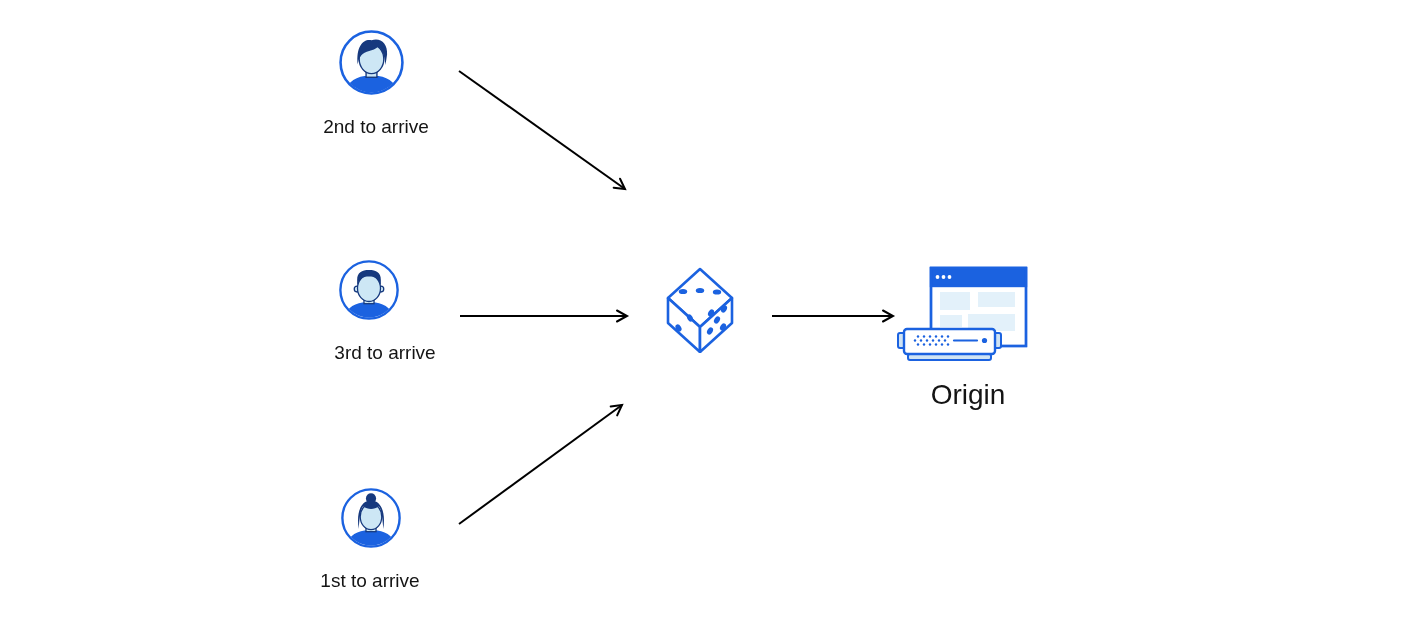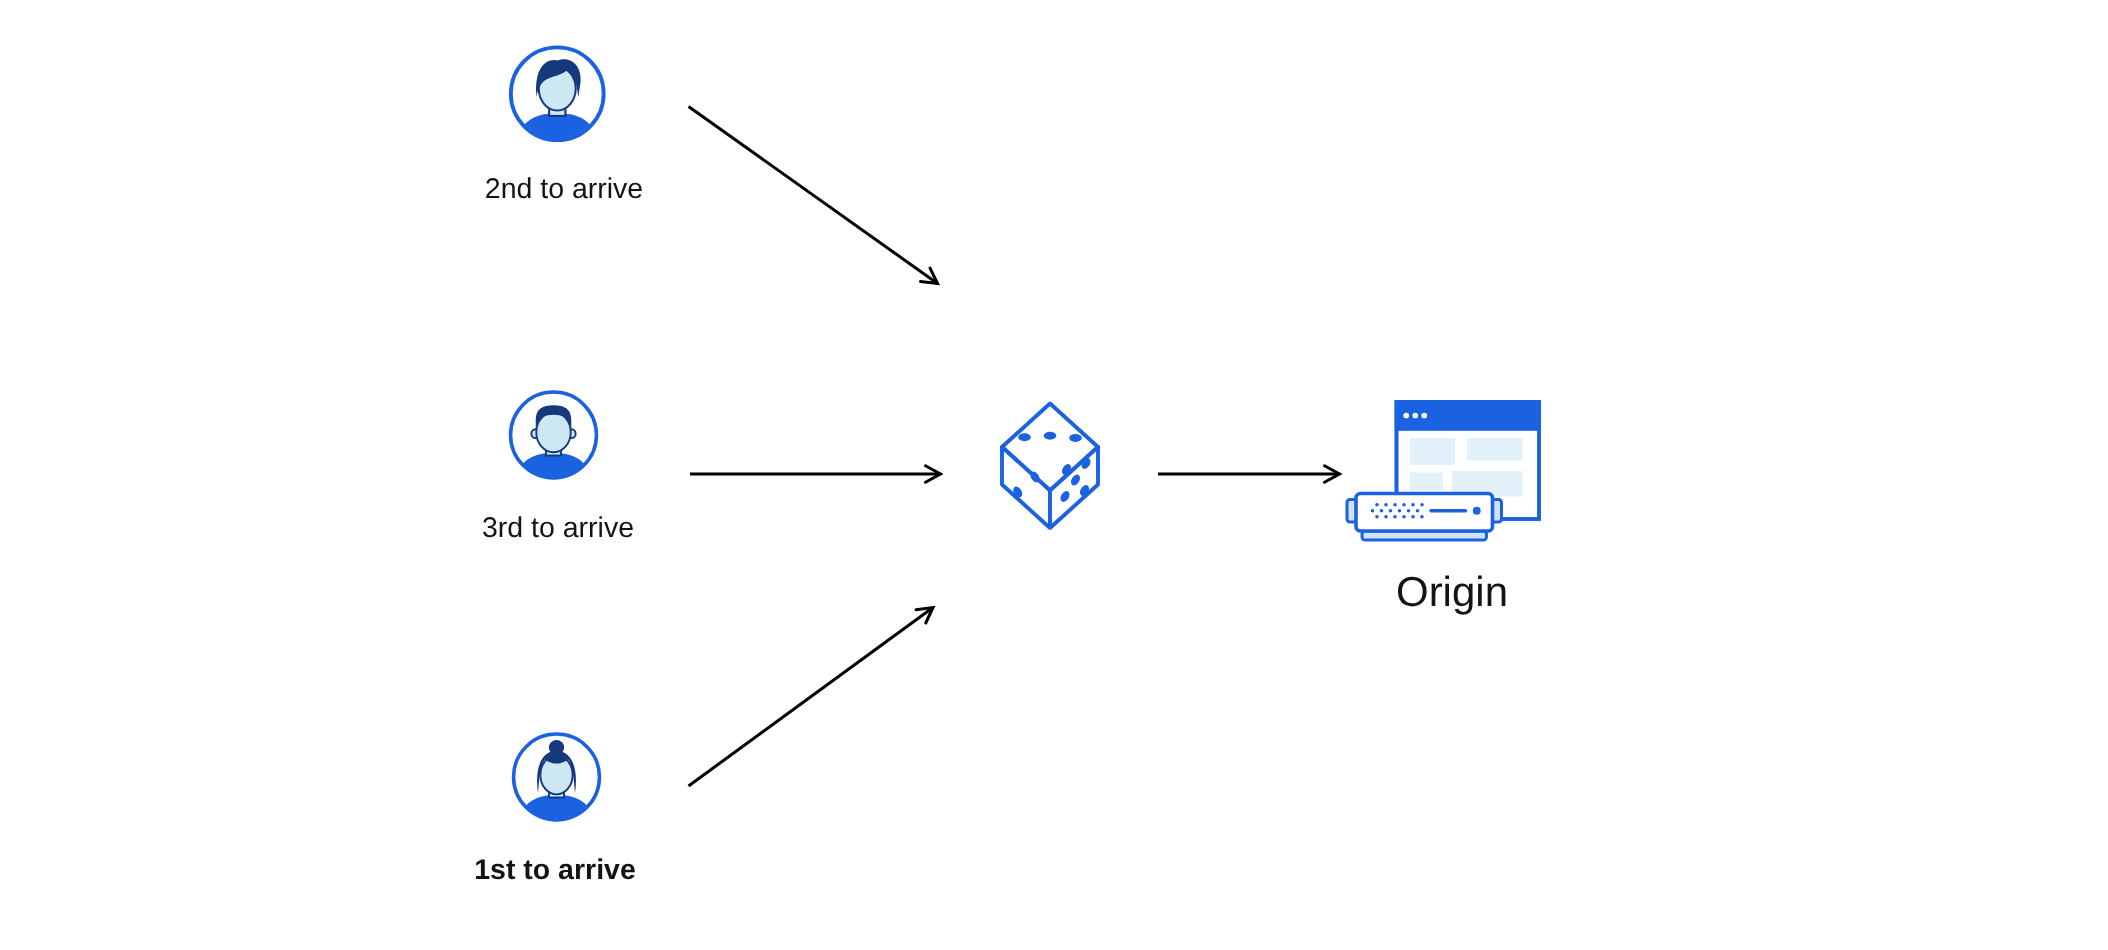--- a/index.html
+++ b/index.html
@@ -79,38 +79,38 @@
     <circle class="ring" cx="34" cy="34" r="31.4"></circle>
     <g clip-path="url(#clipB)">
       <path class="shirt" d="M6,68 C8,53 20,46.5 34,47.5 C48,46.5 60,53 62,68 Z"></path>
       <rect class="skin" x="28.5" y="38" width="11" height="11"></rect>
       <circle class="skin" cx="21" cy="33" r="3.2"></circle>
       <circle class="skin" cx="47" cy="33" r="3.2"></circle>
       <ellipse class="skin" cx="34" cy="32" rx="12.6" ry="14.6"></ellipse>
       <path class="navy" d="M21,29 L21,23 C21,15 26,12.2 34,12.2 C42,12.2 47,15 47,23 L47,29 C44.5,21 40,19.2 34,19.2 C28,19.2 23.5,21 21,29 Z"></path>
     </g>
   </svg>
-  <div class="lbl" style="left:296px;top:342px;width:152px;">3rd to arrive</div>
+  <div class="lbl" style="left:309px;top:342px;width:152px;">3rd to arrive</div>
 
   <svg class="abs" style="left:340px;top:487px;" width="62" height="62" viewBox="0 0 68 68">
     <defs>
         <clipPath id="clipC">
           <circle cx="34" cy="34" r="30.4"></circle>
         </clipPath>
       </defs>
     <circle class="ring" cx="34" cy="34" r="31.4"></circle>
     <g clip-path="url(#clipC)">
       <path class="shirt" d="M6,68 C8,53 20,46.5 34,47.5 C48,46.5 60,53 62,68 Z"></path>
       <rect class="skin" x="28.5" y="38" width="11" height="11"></rect>
       <circle class="navy" cx="34" cy="12.5" r="5.6"></circle>
       <ellipse class="skin" cx="34" cy="32.5" rx="11.8" ry="14.2"></ellipse>
       <path class="navy" d="M20.5,46 C17.5,26 24,14.5 34,15.2 C44,14.5 50.5,26 47.5,46 C46.6,33 45.4,24.8 42.6,21.2 C37.2,25.4 30.4,25 25.4,21.2 C22.6,24.8 21.4,33 20.5,46 Z"></path>
     </g>
   </svg>
-  <div class="lbl" style="left:294px;top:570px;width:152px;font-weight:bold;">1st to arrive</div>
+  <div class="lbl" style="left:294px;top:570px;width:152px;">1st to arrive</div>
 
   <svg class="abs" style="left:666px;top:267px;" width="68" height="86" viewBox="0 0 68 86">
     <path class="cube" d="M34,2 L66,31 L34,60 L2,31 Z"></path>
     <path class="cube" d="M2,31 L34,60 L34,85 L2,56 Z"></path>
     <path class="cube" d="M66,31 L34,60 L34,85 L66,56 Z"></path>
 
     <ellipse class="pip" cx="17" cy="24.5" rx="4.2" ry="2.6"></ellipse>
     <ellipse class="pip" cx="34" cy="23.5" rx="4.2" ry="2.6"></ellipse>
     <ellipse class="pip" cx="51" cy="25" rx="4.2" ry="2.6"></ellipse>
 

